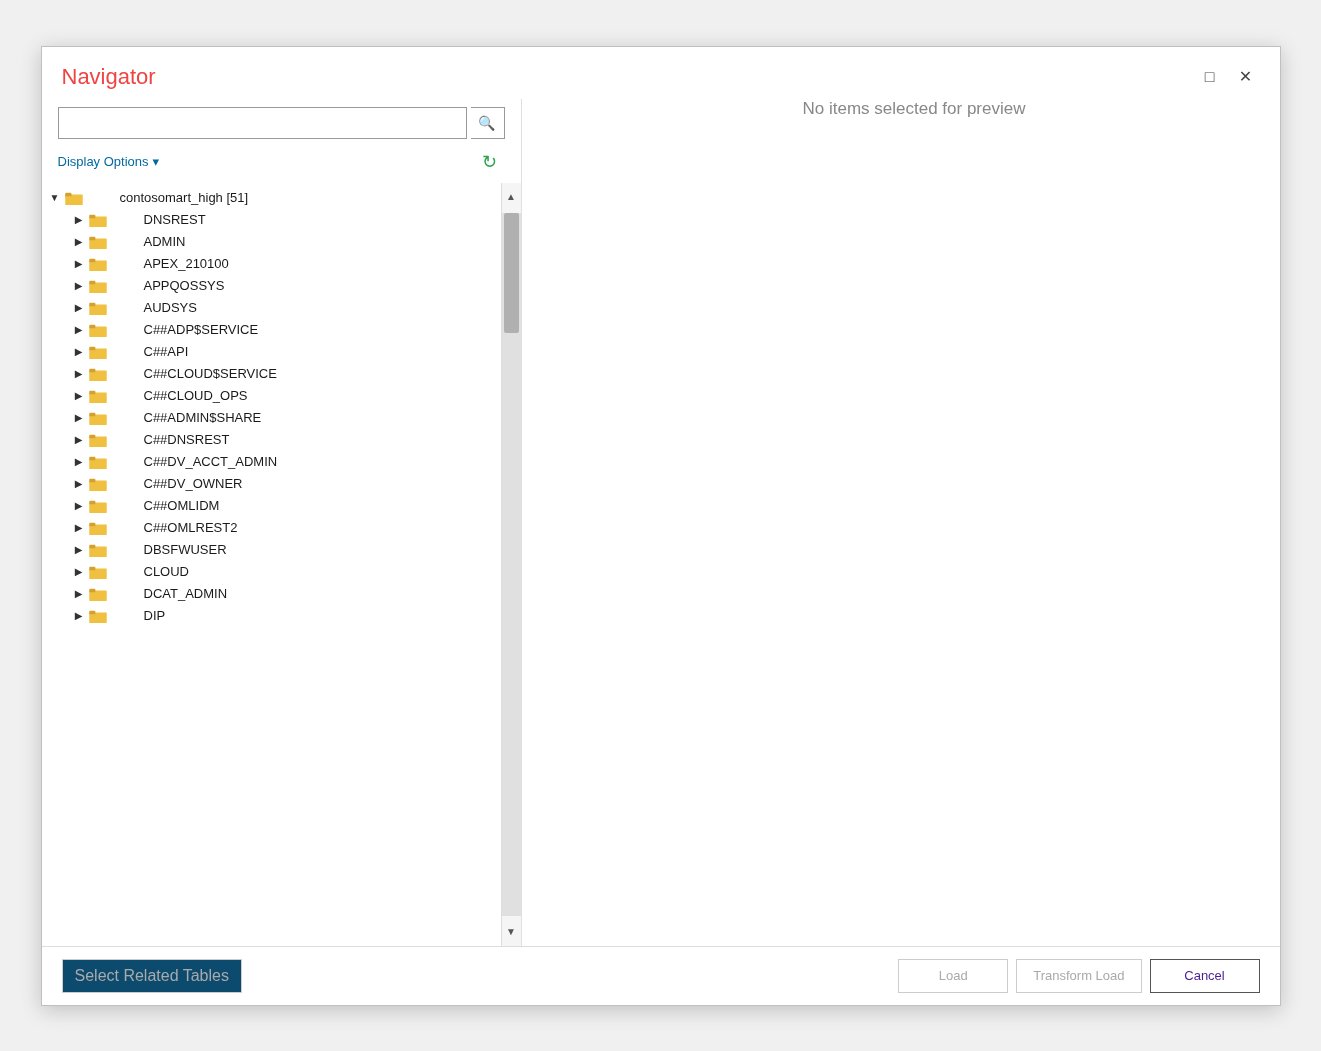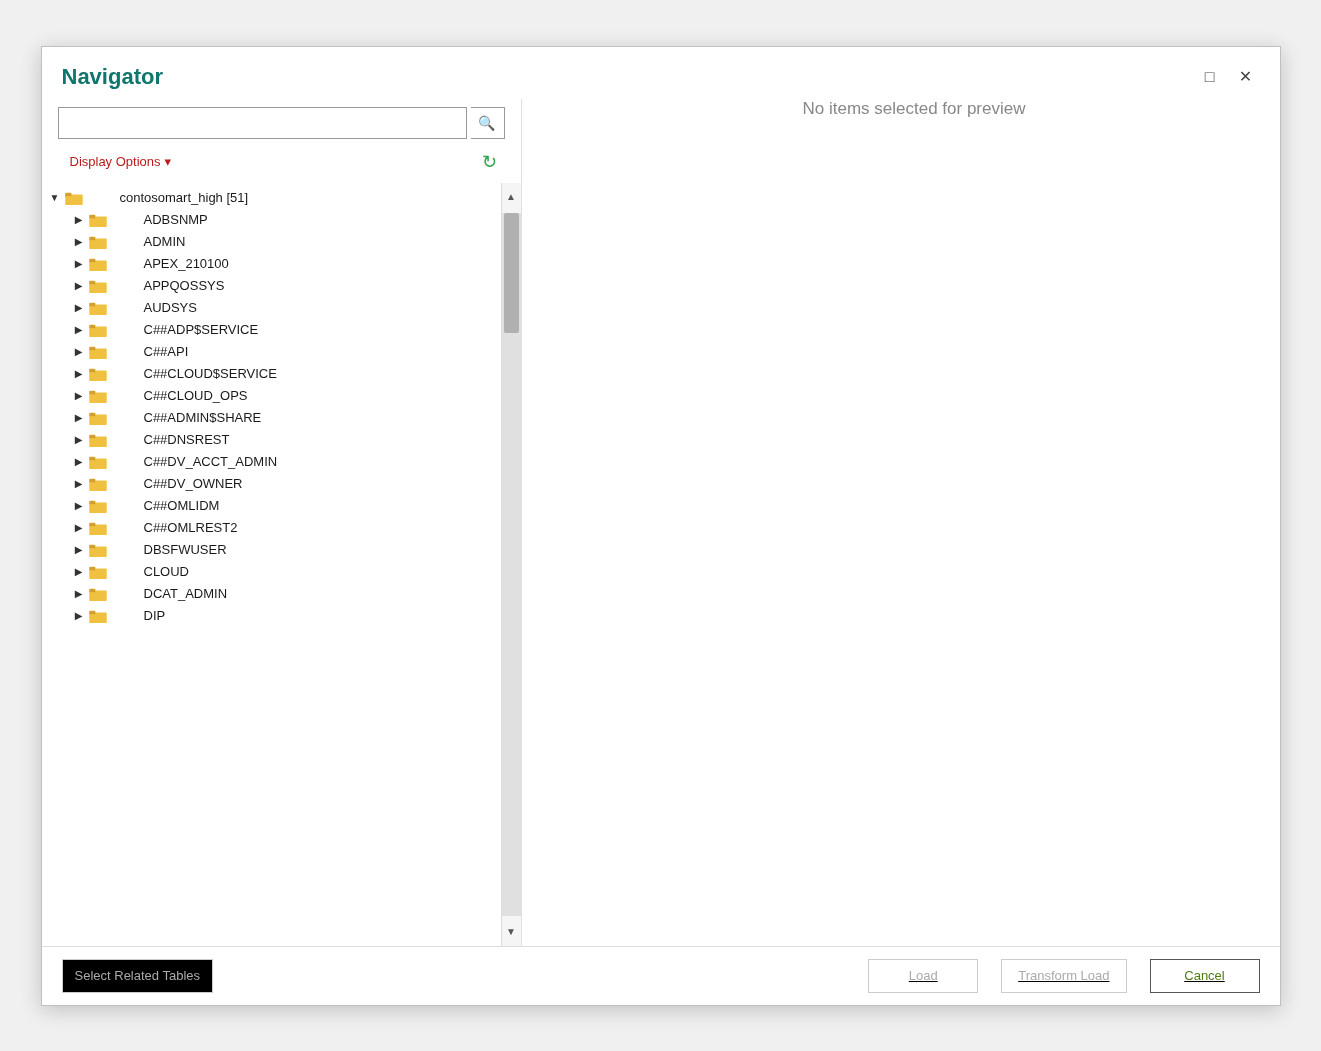--- a/index.html
+++ b/index.html
@@ -25,22 +25,22 @@
     }
     .title-bar {
       display: flex;
       align-items: center;
       justify-content: space-between;
       padding: 16px 20px 8px 20px;
       flex-shrink: 0;
     }
     .title-bar-title {
       font-size: 22px;
-      font-weight: 700;
-      color: #0f766e;
+      font-weight: 400;
+      color: #ef4444;
     }
     .title-bar-controls {
       display: flex;
       gap: 8px;
     }
     .title-bar-btn {
       width: 28px;
       height: 28px;
       border: none;
       background: transparent;
@@ -96,25 +96,24 @@
       display: flex;
       align-items: center;
       justify-content: space-between;
       padding: 4px 16px 6px 16px;
     }
     .display-options-btn {
       background: transparent;
       border: none;
       cursor: pointer;
       font-size: 13px;
-      color: #b91c1c;
+      color: #0369a1;
       display: flex;
       align-items: center;
       gap: 4px;
-      margin-left: 12px;
     }
     .refresh-btn {
       width: 30px;
       height: 30px;
       background: transparent;
       border: 1px solid transparent;
       cursor: pointer;
       display: flex;
       align-items: center;
       justify-content: center;
@@ -233,49 +232,48 @@
       align-items: center;
       justify-content: space-between;
       padding: 12px 20px;
       border-top: 1px solid #ddd;
       flex-shrink: 0;
       background: #fff;
     }
     .footer-left {}
     .footer-right {
       display: flex;
-      gap: 23px;
-      text-decoration: underline;
+      gap: 8px;
     }
     .footer-btn {
       min-width: 110px;
       height: 34px;
       padding: 0 16px;
       border: 1px solid #ccc;
       background: #fff;
       cursor: pointer;
       font-size: 13px;
-      color: #4d7c0f;
+      color: #4c1d95;
     }
     .footer-btn.disabled {
       color: #aaa;
       cursor: default;
     }
     .footer-btn.cancel-btn {
       border: 1px solid #555;
       font-weight: 500;
     }
     .select-related-btn {
       min-width: 140px;
       height: 34px;
       padding: 0 12px;
       border: 1px solid #ccc;
-      background: #000000;
+      background: #0c4a6e;
       cursor: default;
-      font-size: 13px;
+      font-size: 16px;
       color: #aaa;
     }
   </style>
 </head>
 <body>
 
 <div class="dialog">
 
   <div class="title-bar">
     <span class="title-bar-title">Navigator</span>
@@ -322,21 +320,21 @@
           </div>
 
           <div class="tree-item child">
             <span class="expand-arrow">▶</span>
             <div class="folder-icon">
               <svg class="folder-svg" viewBox="0 0 20 16">
                   <rect x="0" y="4" width="20" height="12" rx="1" fill="#F0C040"></rect>
                   <rect x="0" y="2" width="7" height="4" rx="1" fill="#D4A030"></rect>
                 </svg>
             </div>
-            <span class="item-label">ADBSNMP</span>
+            <span class="item-label">DNSREST</span>
           </div>
           <div class="tree-item child">
             <span class="expand-arrow">▶</span>
             <div class="folder-icon">
               <svg class="folder-svg" viewBox="0 0 20 16">
                   <rect x="0" y="4" width="20" height="12" rx="1" fill="#F0C040"></rect>
                   <rect x="0" y="2" width="7" height="4" rx="1" fill="#D4A030"></rect>
                 </svg>
             </div>
             <span class="item-label">ADMIN</span>

